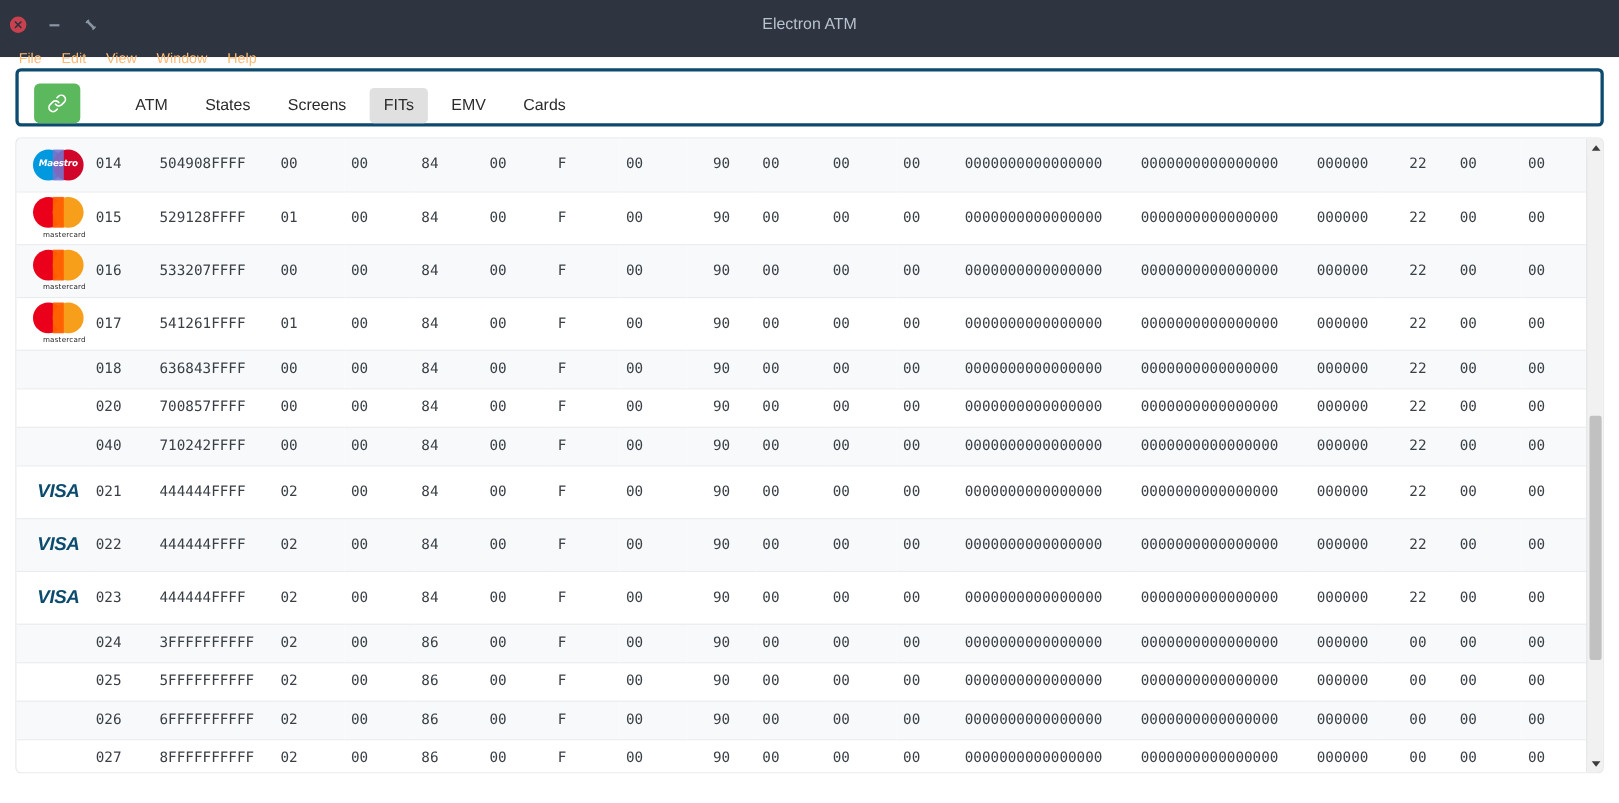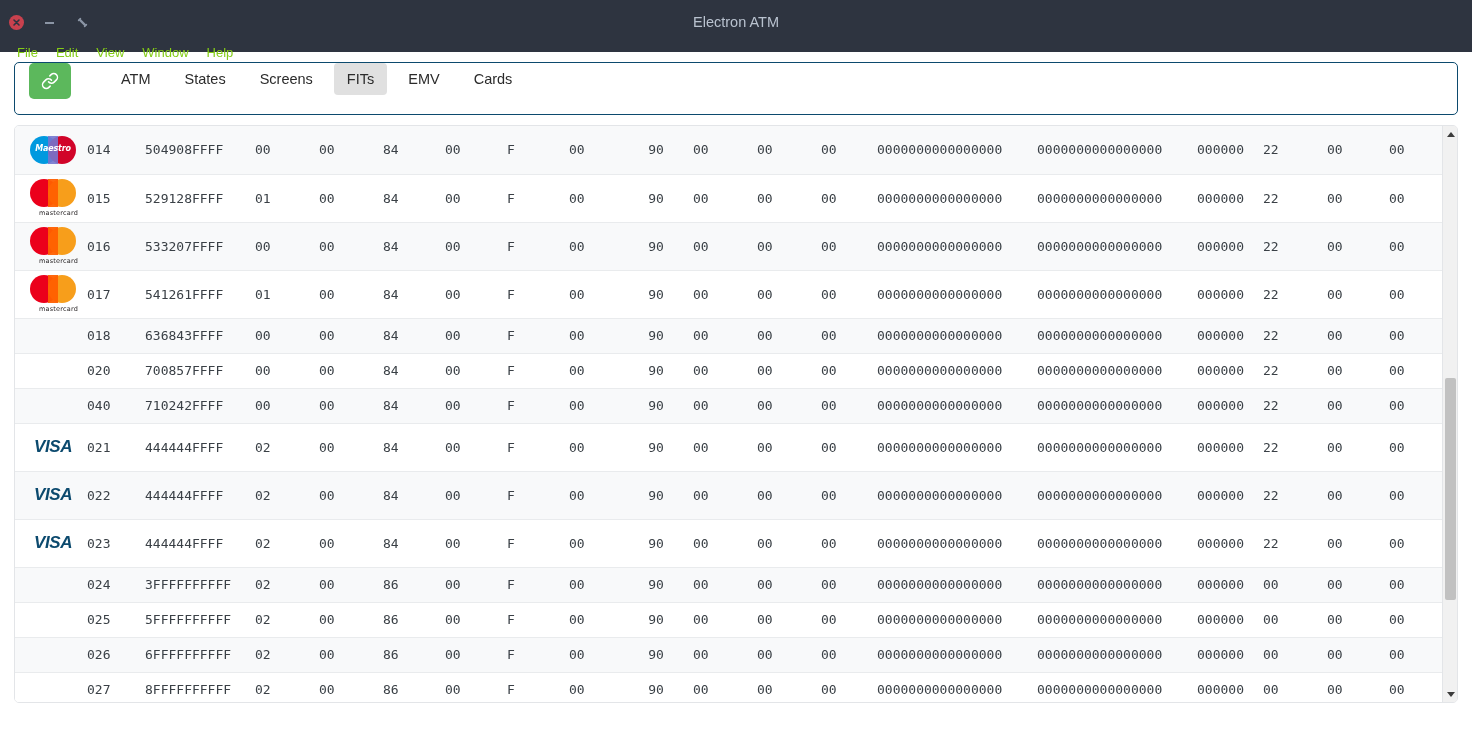--- a/index.html
+++ b/index.html
@@ -51,42 +51,42 @@
   
   .menubar {
     height: 22px;
     background: #2e3440;
     display: flex;
     align-items: center;
     padding-left: 8px;
     gap: 0px;
   }
   .menu-item {
-    color: #84cc16;
+    color: #fdba74;
     font-size: 13px;
     padding: 1px 9px 2px 9px;
     cursor: pointer;
     line-height: 18px;
     margin-top: 24px;
   }
 
   
   .page {
     background: #ffffff;
     padding: 10px 14px 0 14px;
     height: 678px;
   }
 
   
   .navcard {
-    border: 1px solid #0c4a6e;
+    border: 3px solid #0c4a6e;
     border-radius: 5px;
     height: 53px;
     display: flex;
-    align-items: flex-start;
+    align-items: flex-end;
     padding: 0 14px;
     background: #fff;
   }
   .link-btn {
     width: 42px; height: 36px;
     background: #5cb85c;
     border-radius: 5px;
     display: flex; align-items: center; justify-content: center;
     cursor: pointer;
     flex: none;
@@ -152,21 +152,21 @@
   td.c-s4    { width: 62px;  }
   td.c-s5    { width: 62px;  }
   td.c-s6    { width: 62px;  }
   td.c-s7    { width: 62px; text-align: center;  }
   td.c-s8    { width: 64px;  }
   td.c-s9    { width: 64px;  }
   td.c-s10   { width: 56px;  }
   td.c-l1    { width: 160px; }
   td.c-l2    { width: 160px; }
   td.c-m1    { width: 66px;  }
-  td.c-m2    { width: 64px;  }
+  td.c-m2    { width: 64px; text-align: center;  }
   td.c-m3    { width: 62px;  }
   td.c-m4    { width: 62px;  }
 
   
   .logo-wrap {
     display: flex; flex-direction: column;
     align-items: center; justify-content: center;
     width: 52px;
   }
   .mc-circles { position: relative; width: 46px; height: 28px; }

